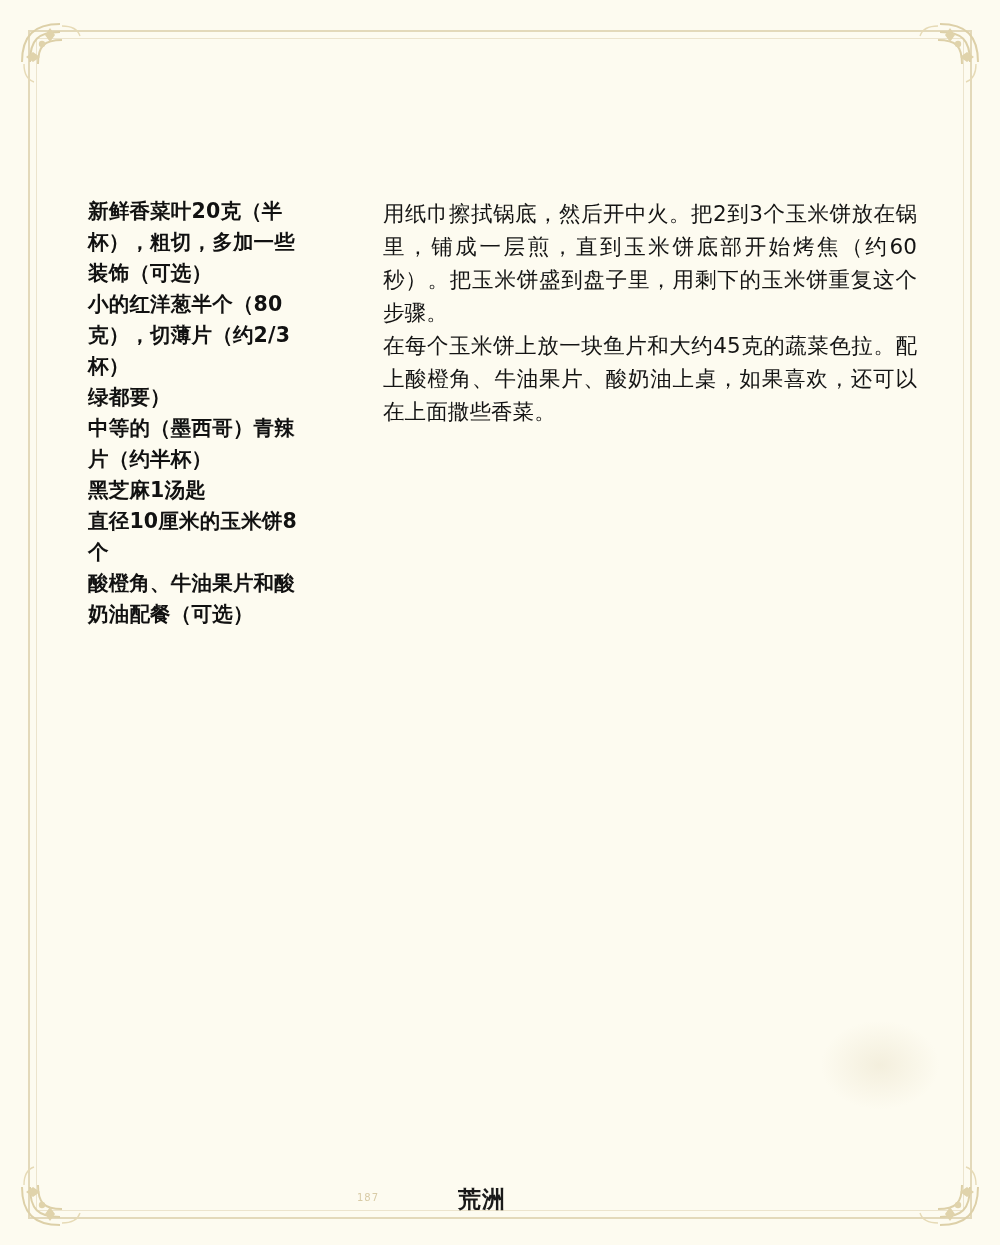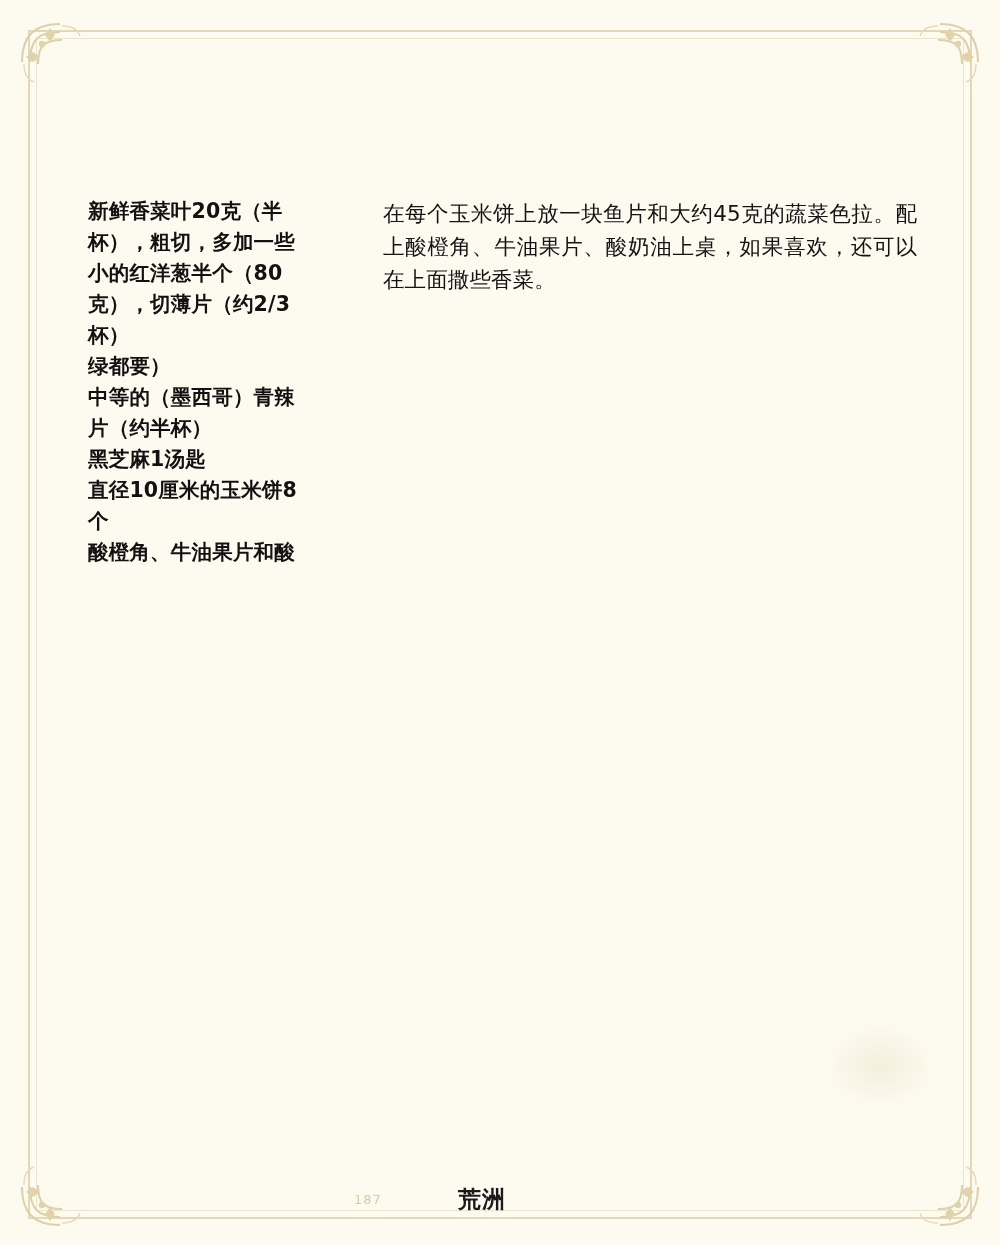--- a/index.html
+++ b/index.html
@@ -83,21 +83,21 @@
     margin: 0;
   }
 
   
   .footer-page-number {
     position: absolute;
     left: 342px;
     top: 1192px;
     width: 52px;
     text-align: center;
-    font-size: 13px;
+    font-size: 10px;
     color: #d8cba6;
     letter-spacing: 1px;
   }
   .footer-title {
     position: absolute;
     left: 458px;
     top: 1184px;
     font-size: 23px;
     color: #1a1a1a;
     letter-spacing: 1px;
@@ -195,32 +195,35 @@
   </svg>
 </div>
 
 <div class="paper-blot"></div>
 
 <div class="content">
 
   <div class="col-ingredients">
     <div class="ing-line">新鲜香菜叶20克（半</div>
     <div class="ing-line">杯），粗切，多加一些</div>
+    <div class="ing-line">装饰（可选）</div>
     <div class="ing-line">小的红洋葱半个（80</div>
     <div class="ing-line">克），切薄片（约2/3</div>
     <div class="ing-line">杯）</div>
     <div class="ing-line">绿都要）</div>
     <div class="ing-line">中等的（墨西哥）青辣</div>
     <div class="ing-line">片（约半杯）</div>
     <div class="ing-line">黑芝麻1汤匙</div>
     <div class="ing-line">直径10厘米的玉米饼8</div>
     <div class="ing-line">个</div>
     <div class="ing-line">酸橙角、牛油果片和酸</div>
+    <div class="ing-line">奶油配餐（可选）</div>
   </div>
 
   <div class="col-instructions">
+    <p>用纸巾擦拭锅底，然后开中火。把2到3个玉米饼放在锅里，铺成一层煎，直到玉米饼底部开始烤焦（约60秒）。把玉米饼盛到盘子里，用剩下的玉米饼重复这个步骤。</p>
     <p>在每个玉米饼上放一块鱼片和大约45克的蔬菜色拉。配上酸橙角、牛油果片、酸奶油上桌，如果喜欢，还可以在上面撒些香菜。</p>
   </div>
 
   <div class="footer-page-number">187</div>
   <div class="footer-title">荒洲</div>
 
 </div>
 
 </body></html>

